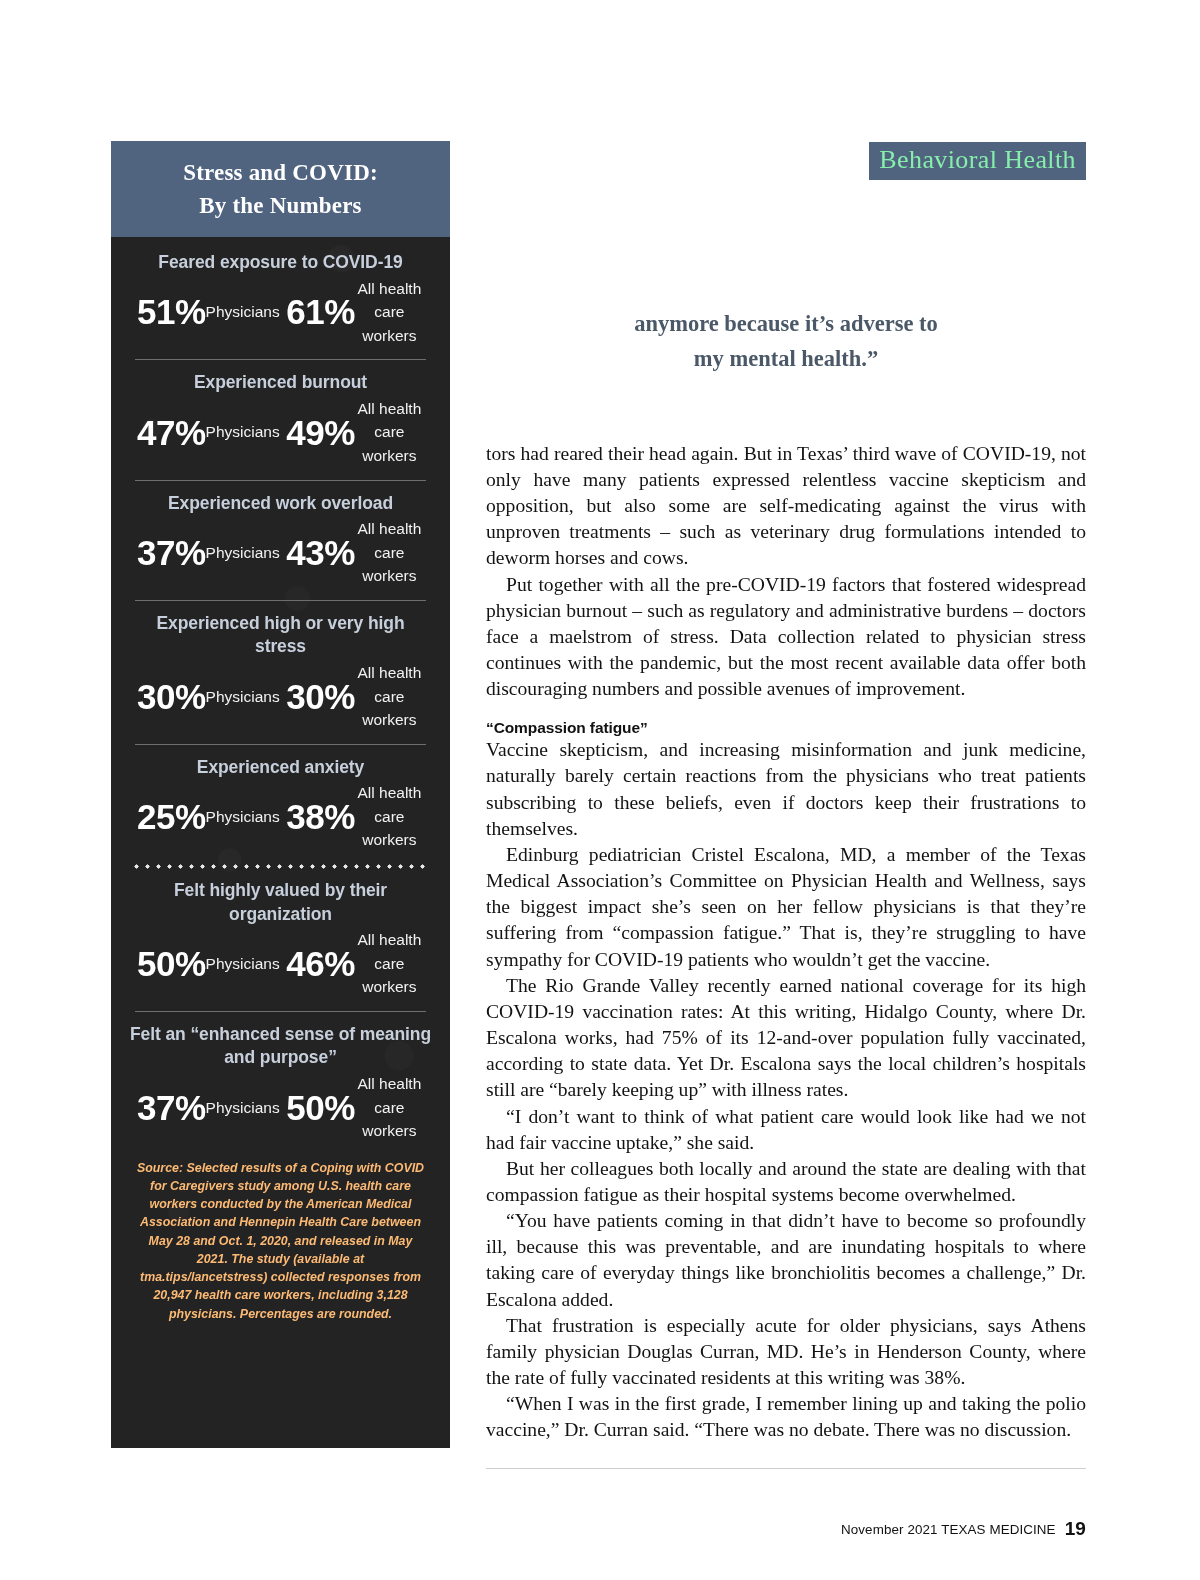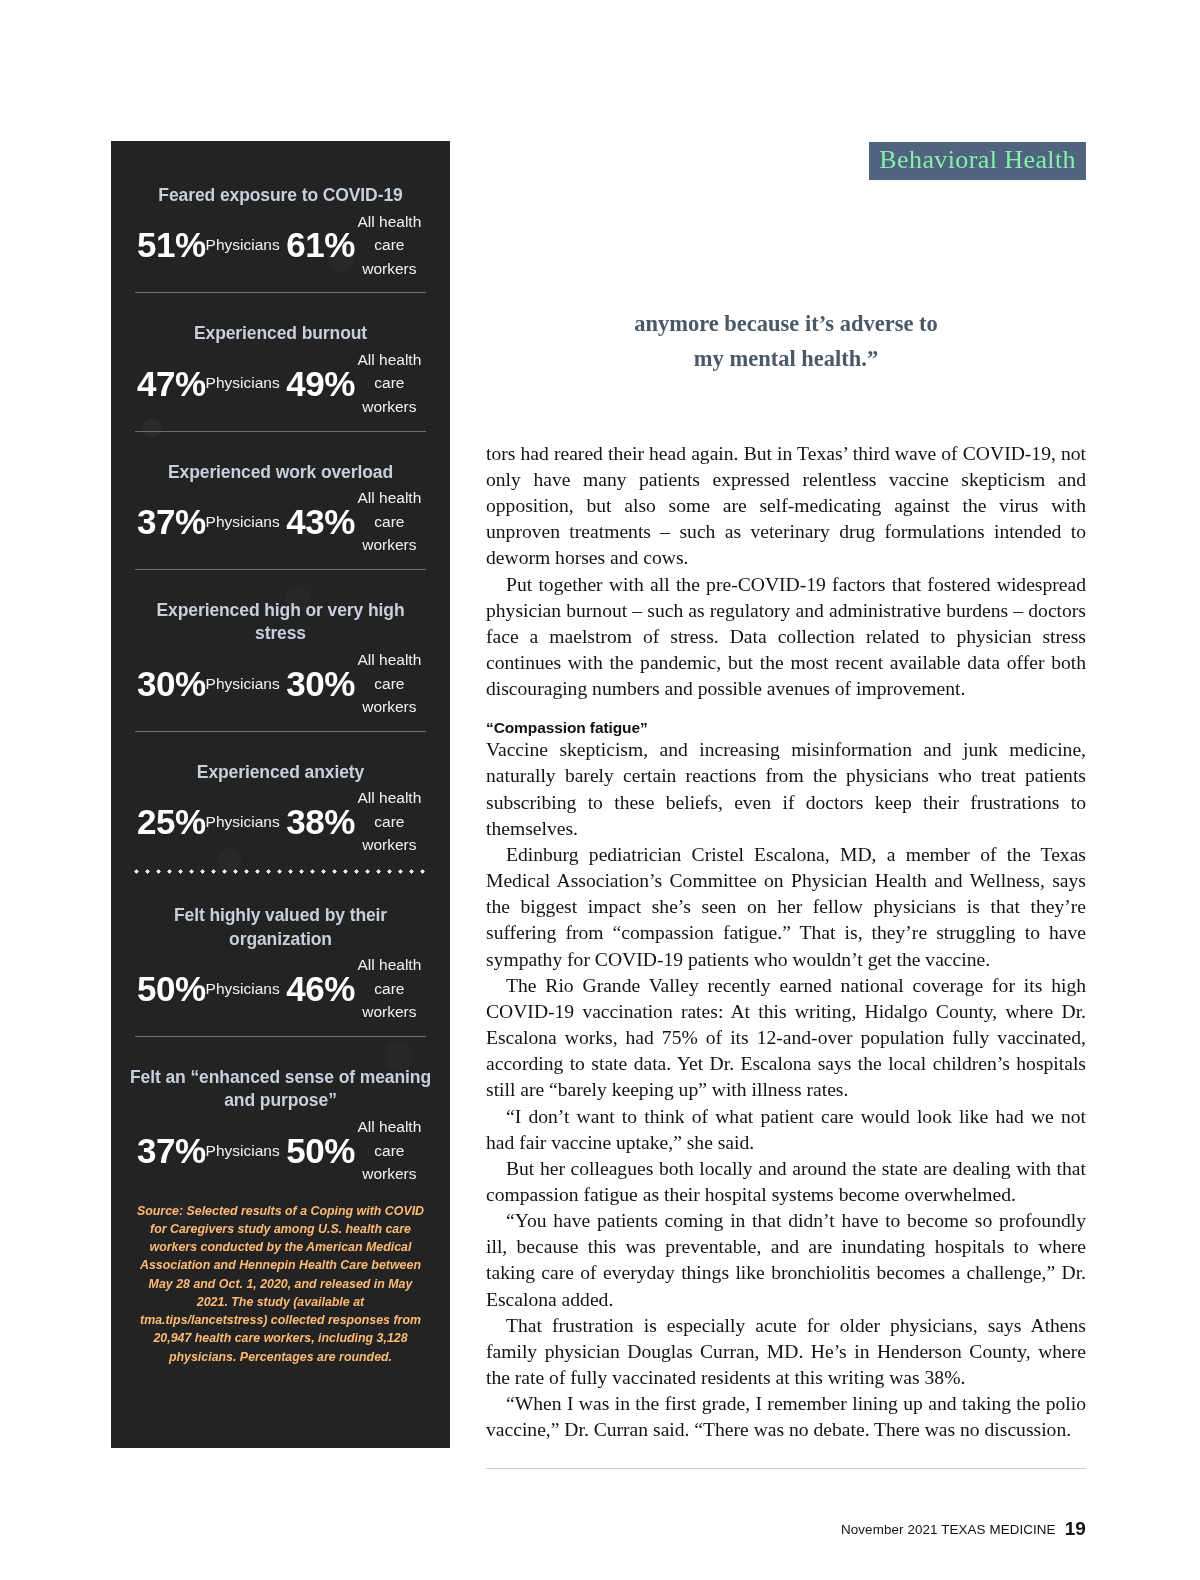--- a/index.html
+++ b/index.html
@@ -56,21 +56,21 @@
     font-size: 23px;
     letter-spacing: .2px;
     line-height: 1.28;
   }
 
   .stats-body {
     position: relative;
     padding: 14px 18px 0 18px;
   }
 
-  .stat-block { position: relative; margin-top: 29px; }
+  .stat-block { position: relative; }
 
   .stat-heading {
     text-align: center;
     color: #c6cfdb;
     font-family: "Liberation Sans", sans-serif;
     font-weight: bold;
     font-size: 17.5px;
     line-height: 1.35;
     margin-bottom: 2px;
     letter-spacing: -0.1px;
@@ -204,20 +204,24 @@
     font-size: 19px;
     margin-left: 9px;
     vertical-align: -1px;
     text-align: center;
   }
 </style>
 </head>
 <body>
 
 <div id="infographic">
+  <div class="info-header">
+    <div class="ttl-line">Stress and COVID:</div>
+    <div class="ttl-line">By the Numbers</div>
+  </div>
   <div class="stats-body" id="stats-body">
       <div class="stat-block">
         <div class="stat-heading">Feared exposure to COVID-19</div>
         <div class="stat-pair">
           <div class="stat-col left">
             <div class="stat-value">51%</div>
             <div class="stat-label">Physicians</div>
           </div>
           <div class="stat-col right">
             <div class="stat-value">61%</div>

